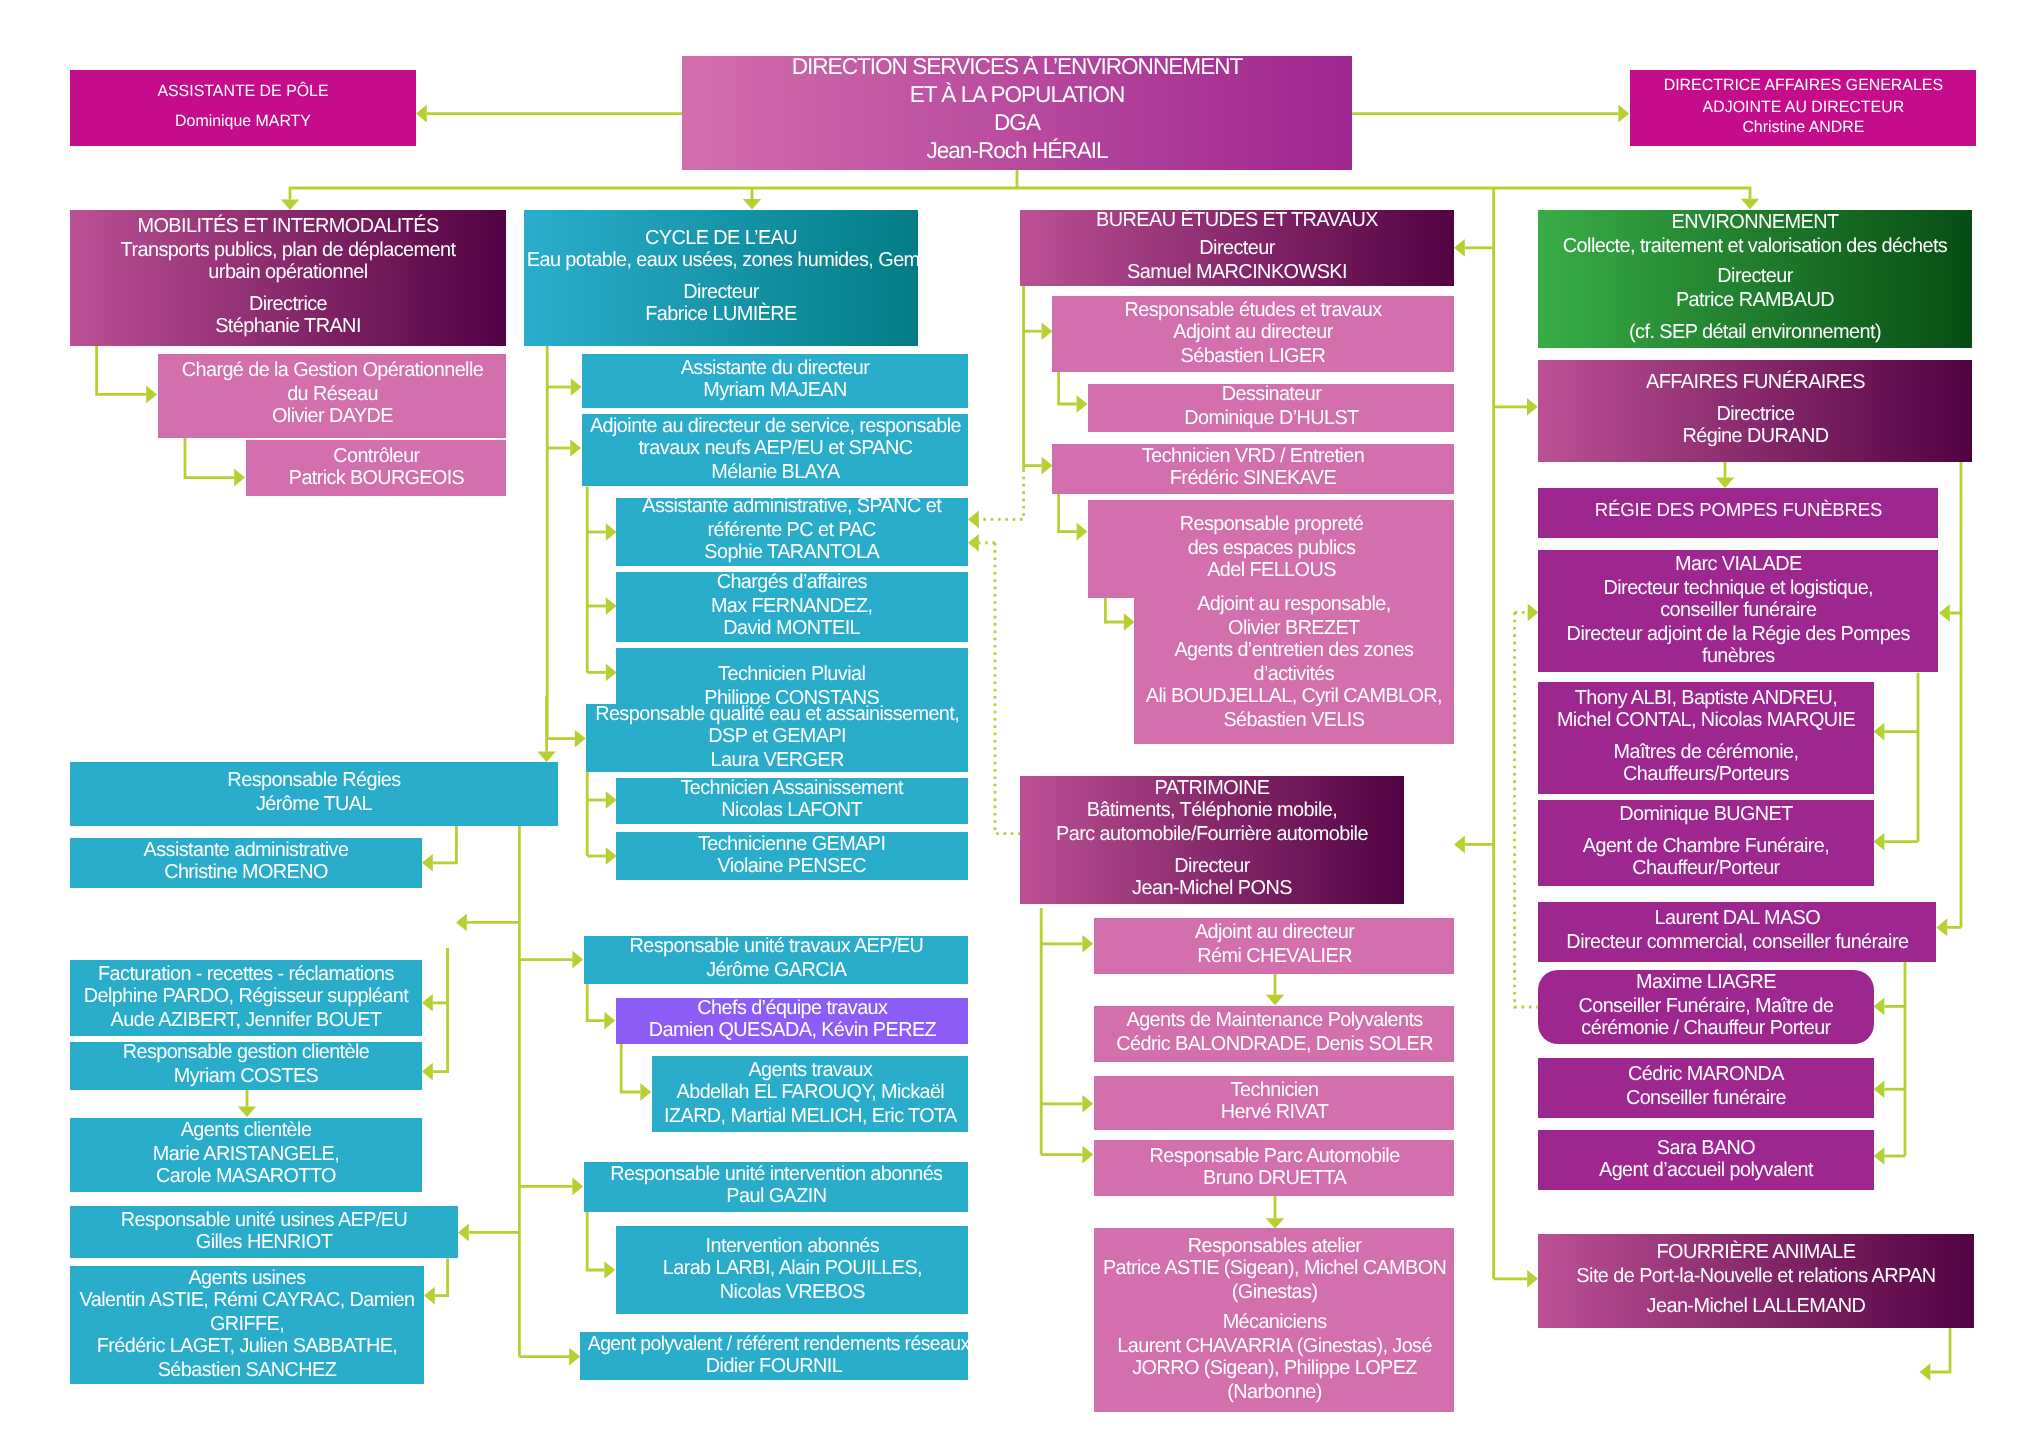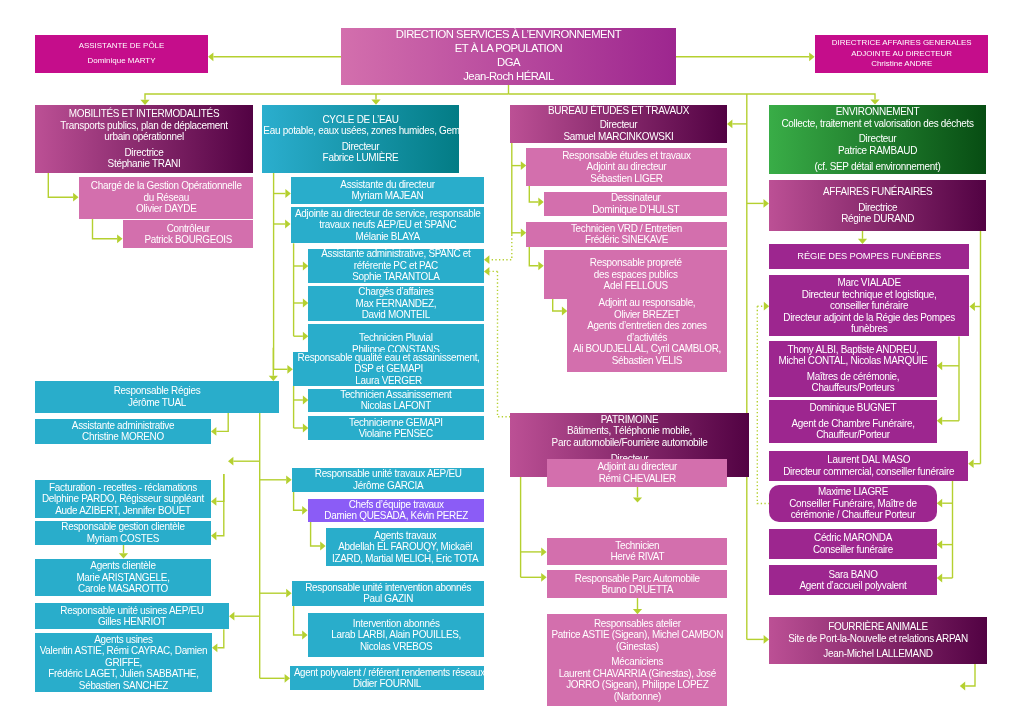--- a/index.html
+++ b/index.html
@@ -518,35 +518,41 @@
 <div class="box body" style="left:567.3px;top:291.2px;width:159.9px;height:80.9px;background:#d36fad;">
 <span class="grp">
 <span class="ln" style="transform: scaleX(0.9812);">Adjoint au responsable,</span>
 <span class="ln" style="transform: scaleX(0.9812);">Olivier BREZET</span>
 <span class="ln" style="transform: scaleX(0.9812);">Agents d’entretien des zones</span>
 <span class="ln" style="transform: scaleX(0.9812);">d’activités</span>
 <span class="ln" style="transform: scaleX(0.9812);">Ali BOUDJELLAL, Cyril CAMBLOR,</span>
 <span class="ln" style="transform: scaleX(0.9812);">Sébastien VELIS</span>
 </span>
 </div>
-<div class="box header" style="left:510px;top:413px;width:239px;height:63.5px;background-image:linear-gradient(90deg,#bc5095 0%,#520243 100%);">
+<div class="box header" style="left:510px;top:388px;width:192px;height:63.5px;background-image:linear-gradient(90deg,#bc5095 0%,#520243 100%);">
 <span class="grp">
 <span class="ln" style="transform: scaleX(0.9862);">PATRIMOINE</span>
 <span class="ln" style="transform: scaleX(0.9862);">Bâtiments, Téléphonie mobile,</span>
 <span class="ln" style="transform: scaleX(0.9862);">Parc automobile/Fourrière automobile</span>
 </span>
 <span class="grp">
 <span class="ln" style="transform: scaleX(0.9862);">Directeur</span>
 <span class="ln" style="transform: scaleX(0.9862);">Jean-Michel PONS</span>
 </span>
 </div>
 <div class="box body" style="left:546.6px;top:459px;width:180.6px;height:27.5px;background:#d36fad;">
 <span class="grp">
 <span class="ln" style="transform: scaleX(0.9834);">Adjoint au directeur</span>
 <span class="ln" style="transform: scaleX(0.9834);">Rémi CHEVALIER</span>
+</span>
+</div>
+<div class="box body" style="left:546.6px;top:502.6px;width:180.6px;height:28.2px;background:#d36fad;">
+<span class="grp">
+<span class="ln" style="transform: scaleX(0.9834);">Agents de Maintenance Polyvalents</span>
+<span class="ln" style="transform: scaleX(0.9834);">Cédric BALONDRADE, Denis SOLER</span>
 </span>
 </div>
 <div class="box body" style="left:546.6px;top:538.3px;width:180.6px;height:26.3px;background:#d36fad;">
 <span class="grp">
 <span class="ln" style="transform: scaleX(0.9834);">Technicien</span>
 <span class="ln" style="transform: scaleX(0.9834);">Hervé RIVAT</span>
 </span>
 </div>
 <div class="box body" style="left:546.6px;top:570.3px;width:180.6px;height:27.8px;background:#d36fad;">
 <span class="grp">

